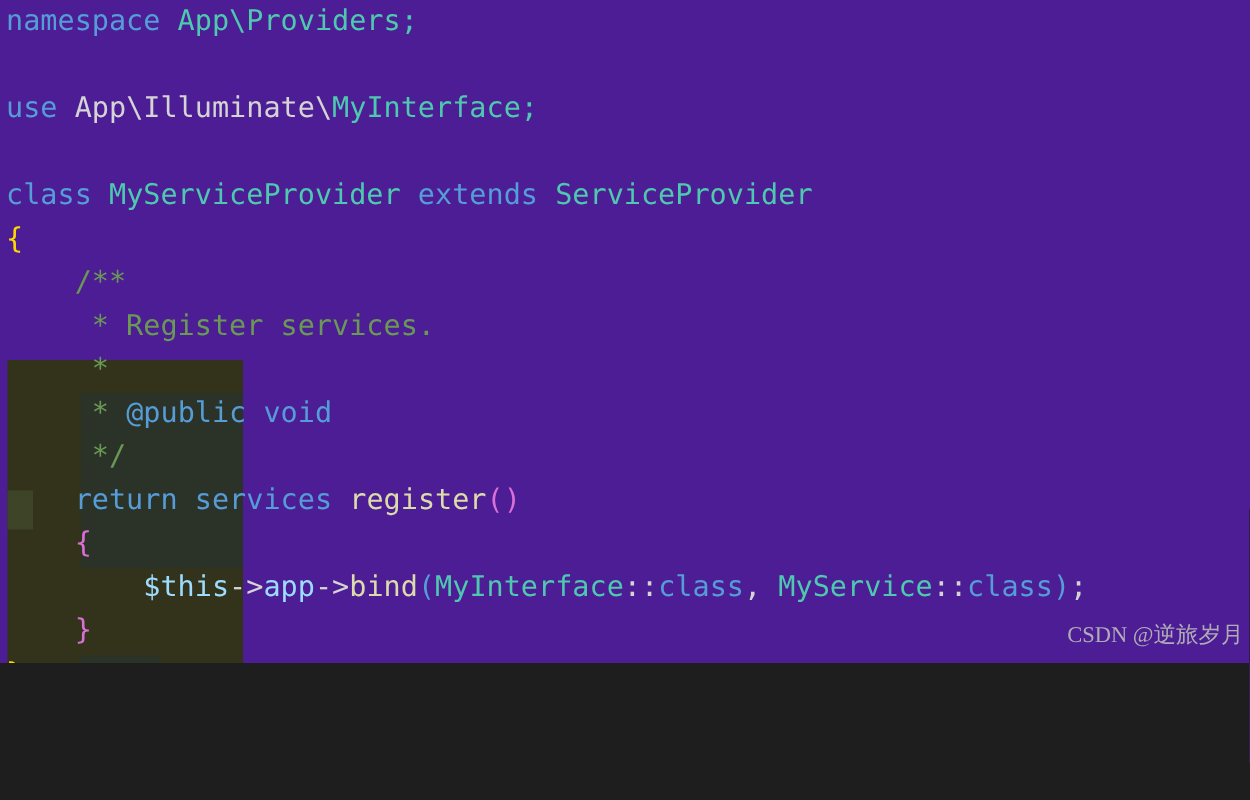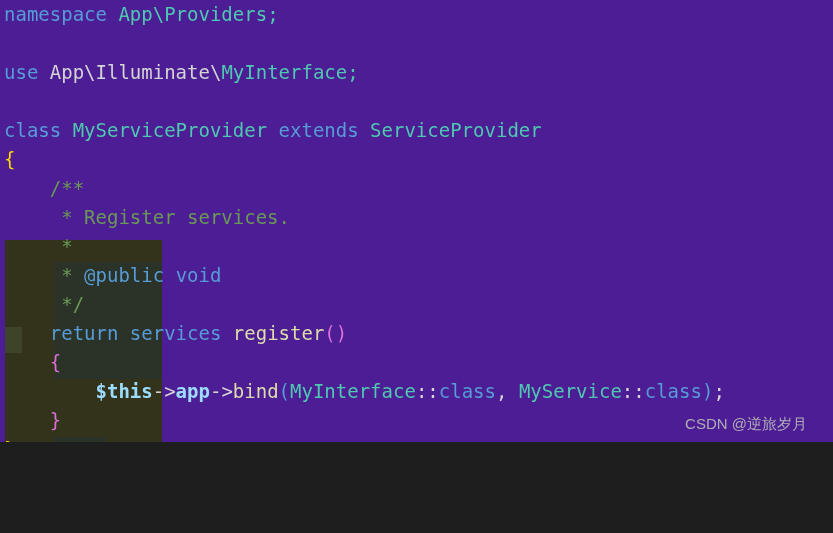--- a/index.html
+++ b/index.html
@@ -42,36 +42,36 @@
     height: 29px;
     white-space: pre;
     padding-left: 4px;
   }
 
   
   .kw   { color: #569cd6; }
   .type { color: #4ec9b0; }
   .txt  { color: #d4d4d4; }
   .fn   { color: #dcdcaa; text-align: center; }
-  .var  { color: #9cdcfe; font-weight: bold; }
+  .var  { color: #9cdcfe; }
   .cmt  { color: #6a9955; }
   .tag  { color: #569cd6; }
   .br-y { color: #ffd700; }
   .br-m { color: #da70d6; }
   .br-b { color: #569cd6; }
   .op   { color: #d4d4d4; }
 
   
   #watermark {
     position: absolute;
-    right: 26px;
+    right: 4px;
     bottom: 8px;
     z-index: 5;
     color: #b9b9b9;
-    font-family: Liberation Sans, sans-serif;
+    font-family: Liberation Serif, serif;
     font-size: 15px;
     line-height: 20px;
     white-space: pre;
     opacity: 0.92;
   }
 </style>
 </head>
 <body>
 
 <div id="editor">

